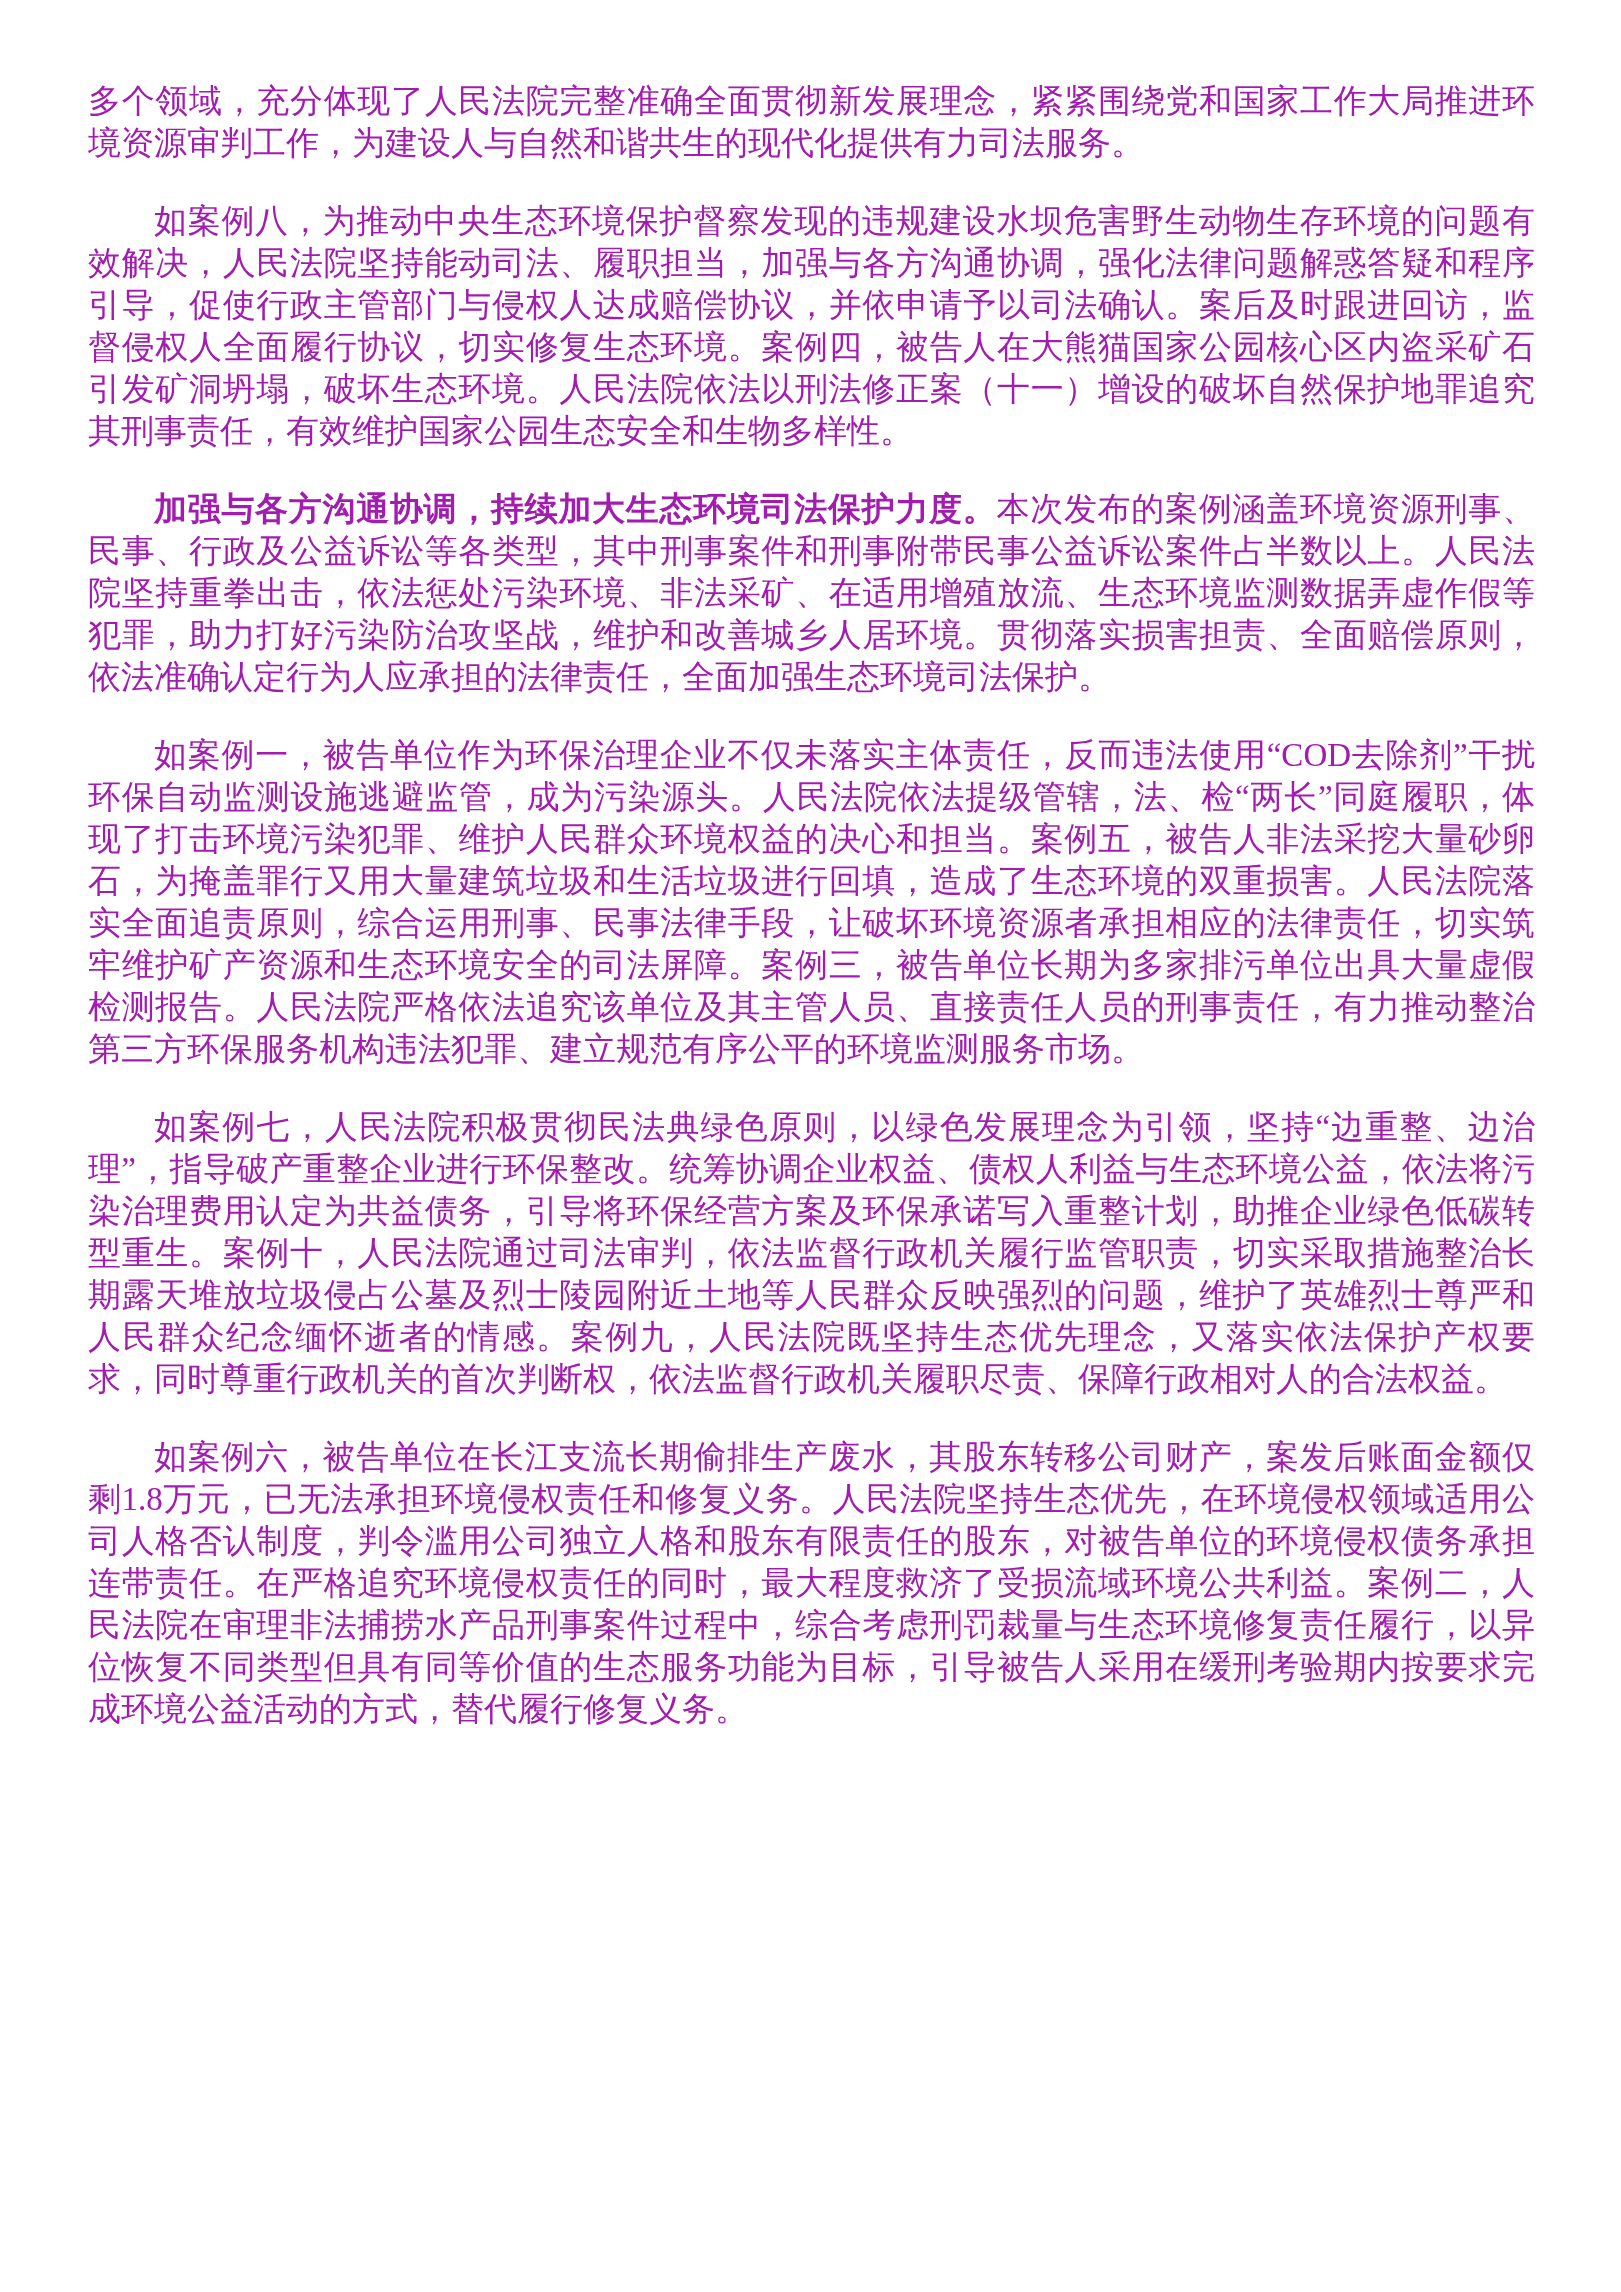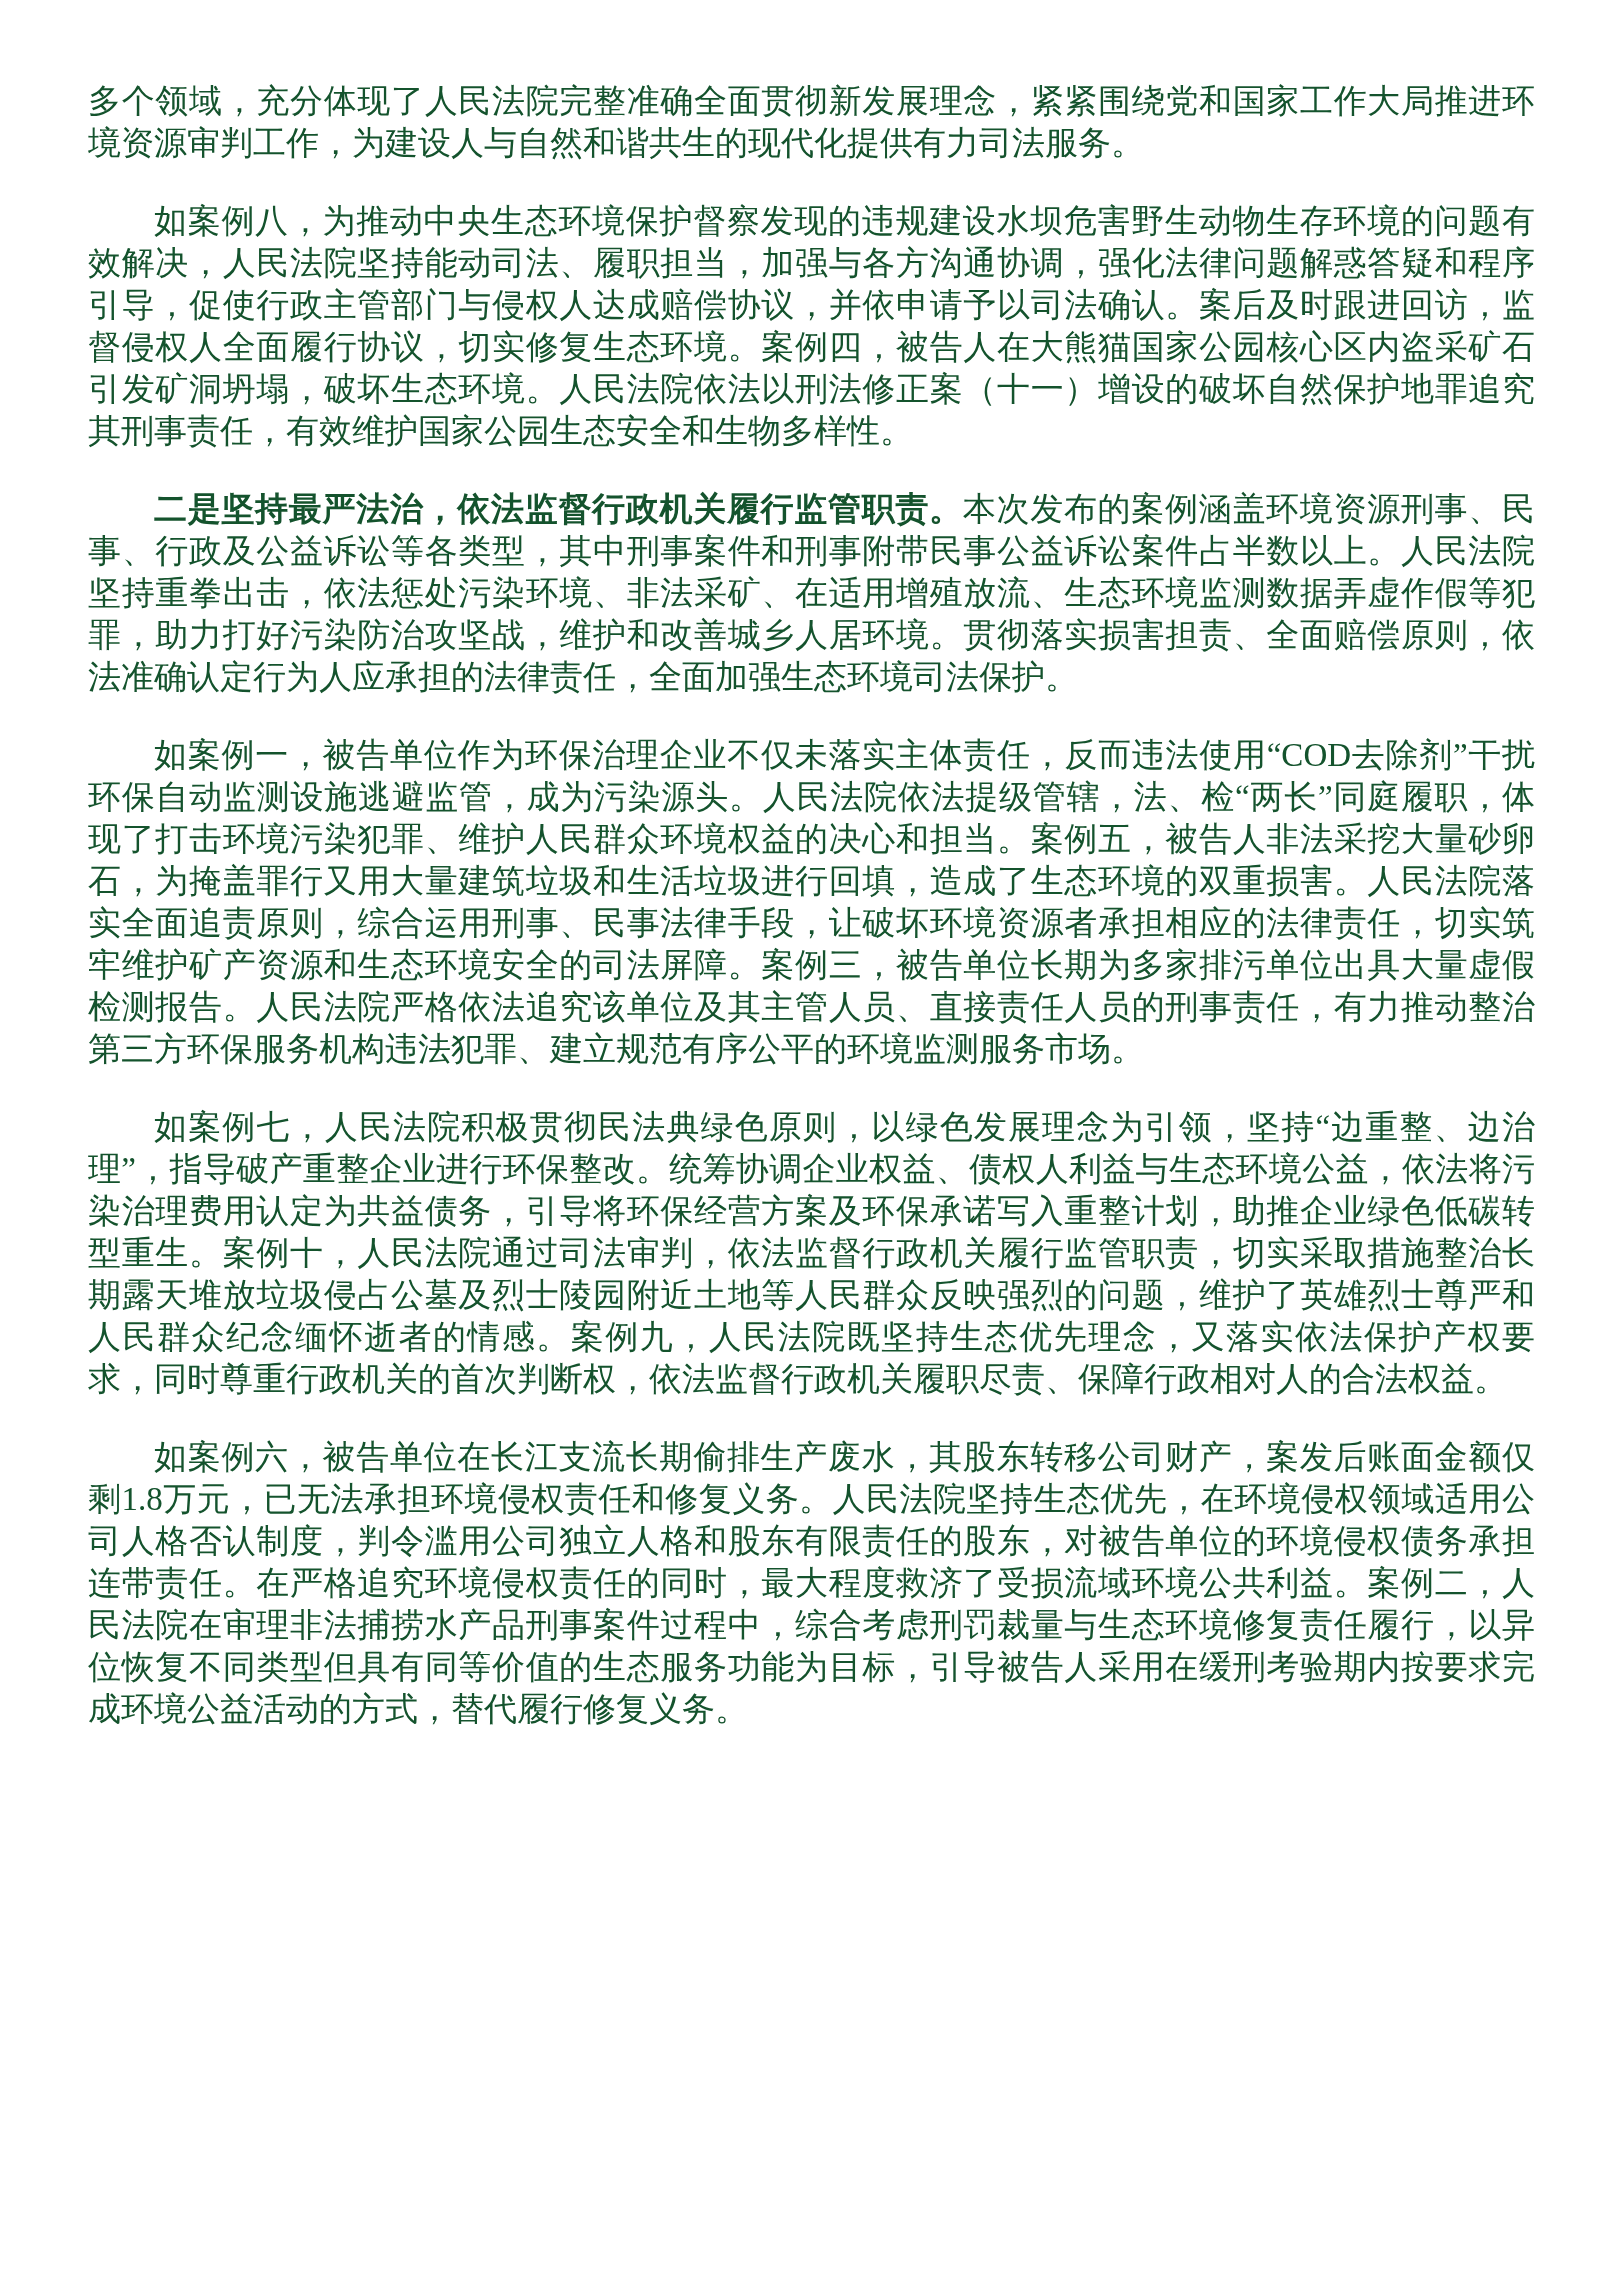--- a/index.html
+++ b/index.html
@@ -6,21 +6,21 @@
     margin: 0;
     padding: 0;
     background: #e8e8e8;
   }
   .page {
     position: relative;
     width: 1621px;
     height: 2293px;
     margin: 0 auto;
     background: #ffffff;
-    color: #14532d;
+    color: #a21caf;
     overflow: hidden;
     
     font-family: "Liberation Serif", "DejaVu Serif", sans-serif;
   }
   .doc-body {
     position: absolute;
     left: 88px;
     top: 80px;
     width: 1447px;
     font-size: 33px;
@@ -46,19 +46,19 @@
     font-weight: bold;
   }
 </style>
 </head>
 <body>
 
 <div class="page">
   <div class="doc-body">
       <p class="para"><span class="run">多个领域，充分体现了人民法院完整准确全面贯彻新发展理念，紧紧围绕党和国家工作大局推进环境资源审判工作，为建设人与自然和谐共生的现代化提供有力司法服务。</span></p>
       <p class="para indent"><span class="run">如案例八，为推动中央生态环境保护督察发现的违规建设水坝危害野生动物生存环境的问题有效解决，人民法院坚持能动司法、履职担当，加强与各方沟通协调，强化法律问题解惑答疑和程序引导，促使行政主管部门与侵权人达成赔偿协议，并依申请予以司法确认。案后及时跟进回访，监督侵权人全面履行协议，切实修复生态环境。案例四，被告人在大熊猫国家公园核心区内盗采矿石引发矿洞坍塌，破坏生态环境。人民法院依法以刑法修正案（十一）增设的破坏自然保护地罪追究其刑事责任，有效维护国家公园生态安全和生物多样性。</span></p>
-      <p class="para indent"><span class="run b">二是坚持最严法治，依法监督行政机关履行监管职责。</span><span class="run">本次发布的案例涵盖环境资源刑事、民事、行政及公益诉讼等各类型，其中刑事案件和刑事附带民事公益诉讼案件占半数以上。人民法院坚持重拳出击，依法惩处污染环境、非法采矿、在适用增殖放流、生态环境监测数据弄虚作假等犯罪，助力打好污染防治攻坚战，维护和改善城乡人居环境。贯彻落实损害担责、全面赔偿原则，依法准确认定行为人应承担的法律责任，全面加强生态环境司法保护。</span></p>
+      <p class="para indent"><span class="run b">加强与各方沟通协调，持续加大生态环境司法保护力度。</span><span class="run">本次发布的案例涵盖环境资源刑事、民事、行政及公益诉讼等各类型，其中刑事案件和刑事附带民事公益诉讼案件占半数以上。人民法院坚持重拳出击，依法惩处污染环境、非法采矿、在适用增殖放流、生态环境监测数据弄虚作假等犯罪，助力打好污染防治攻坚战，维护和改善城乡人居环境。贯彻落实损害担责、全面赔偿原则，依法准确认定行为人应承担的法律责任，全面加强生态环境司法保护。</span></p>
       <p class="para indent"><span class="run">如案例一，被告单位作为环保治理企业不仅未落实主体责任，反而违法使用“COD去除剂”干扰环保自动监测设施逃避监管，成为污染源头。人民法院依法提级管辖，法、检“两长”同庭履职，体现了打击环境污染犯罪、维护人民群众环境权益的决心和担当。案例五，被告人非法采挖大量砂卵石，为掩盖罪行又用大量建筑垃圾和生活垃圾进行回填，造成了生态环境的双重损害。人民法院落实全面追责原则，综合运用刑事、民事法律手段，让破坏环境资源者承担相应的法律责任，切实筑牢维护矿产资源和生态环境安全的司法屏障。案例三，被告单位长期为多家排污单位出具大量虚假检测报告。人民法院严格依法追究该单位及其主管人员、直接责任人员的刑事责任，有力推动整治第三方环保服务机构违法犯罪、建立规范有序公平的环境监测服务市场。</span></p>
       <p class="para indent"><span class="run">如案例七，人民法院积极贯彻民法典绿色原则，以绿色发展理念为引领，坚持“边重整、边治理”，指导破产重整企业进行环保整改。统筹协调企业权益、债权人利益与生态环境公益，依法将污染治理费用认定为共益债务，引导将环保经营方案及环保承诺写入重整计划，助推企业绿色低碳转型重生。案例十，人民法院通过司法审判，依法监督行政机关履行监管职责，切实采取措施整治长期露天堆放垃圾侵占公墓及烈士陵园附近土地等人民群众反映强烈的问题，维护了英雄烈士尊严和人民群众纪念缅怀逝者的情感。案例九，人民法院既坚持生态优先理念，又落实依法保护产权要求，同时尊重行政机关的首次判断权，依法监督行政机关履职尽责、保障行政相对人的合法权益。</span></p>
       <p class="para indent"><span class="run">如案例六，被告单位在长江支流长期偷排生产废水，其股东转移公司财产，案发后账面金额仅剩1.8万元，已无法承担环境侵权责任和修复义务。人民法院坚持生态优先，在环境侵权领域适用公司人格否认制度，判令滥用公司独立人格和股东有限责任的股东，对被告单位的环境侵权债务承担连带责任。在严格追究环境侵权责任的同时，最大程度救济了受损流域环境公共利益。案例二，人民法院在审理非法捕捞水产品刑事案件过程中，综合考虑刑罚裁量与生态环境修复责任履行，以异位恢复不同类型但具有同等价值的生态服务功能为目标，引导被告人采用在缓刑考验期内按要求完成环境公益活动的方式，替代履行修复义务。</span></p>
     </div>
 </div>
 
 
 </body></html>

